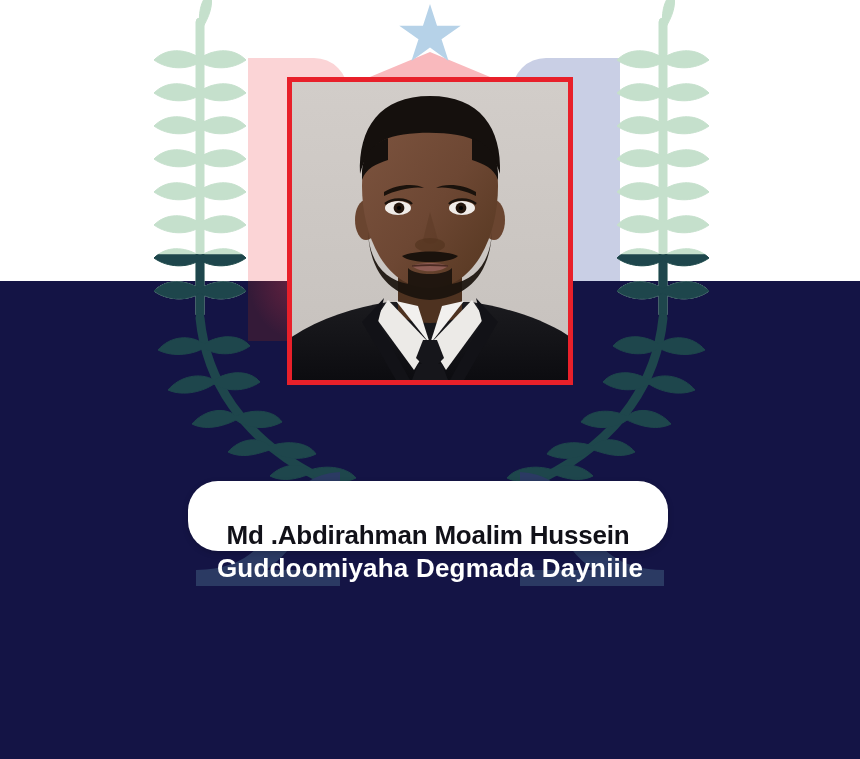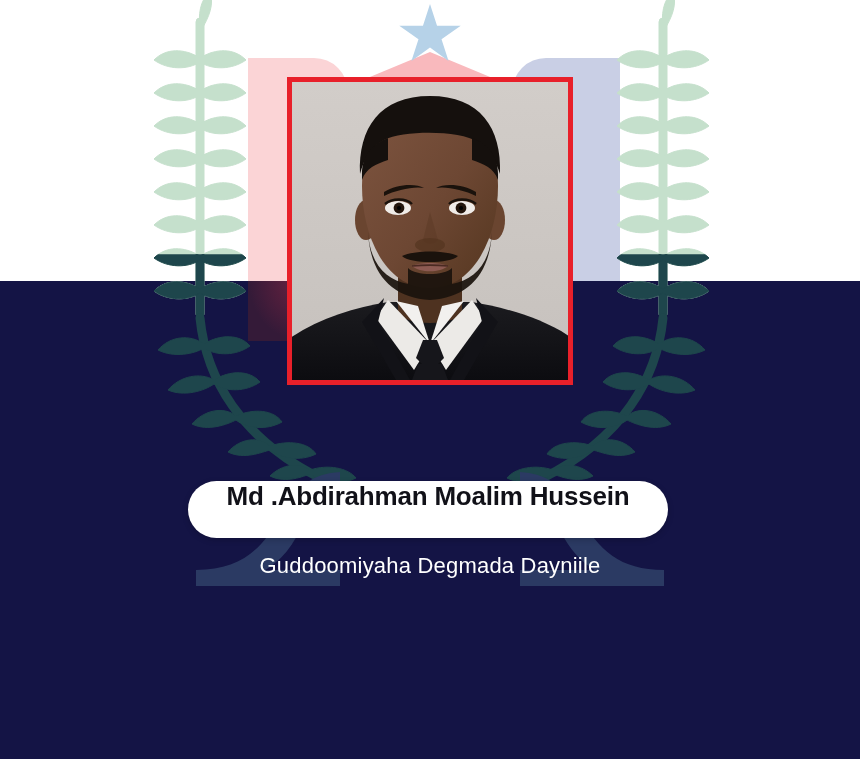--- a/index.html
+++ b/index.html
@@ -79,35 +79,35 @@
     position:absolute;left:287px;top:77px;width:286px;height:308px;
     border:5px solid #e8202a;
     box-sizing:border-box;
     background:#cfcac6;
     overflow:hidden;
   }
   .photo svg{display:block;width:100%;height:100%;}
 
   
   .name-pill{
-    position:absolute;left:188px;top:481px;width:480px;height:57px;
+    position:absolute;left:188px;top:481px;width:480px;height:70px;
     background:#ffffff;
     border-radius:30px;
-    display:flex;align-items:flex-start;justify-content:center;
+    display:flex;align-items:flex-end;justify-content:center;
     box-shadow:0 2px 6px rgba(0,0,0,.18);
   }
   .name-pill span{
     font-size:26px;font-weight:bold;color:#111118;
     letter-spacing:-.2px;white-space:nowrap;
   }
 
   .subtitle{
     position:absolute;left:0;top:553px;width:860px;
     text-align:center;
-    font-size:22px;font-weight:normal;color:#ffffff;
+    font-size:26px;font-weight:bold;color:#ffffff;
     letter-spacing:.2px;
   }
 </style>
 </head>
 <body>
 
 <div id="card">
 
   <div class="band-top"></div>
   <div class="band-bottom"></div>

